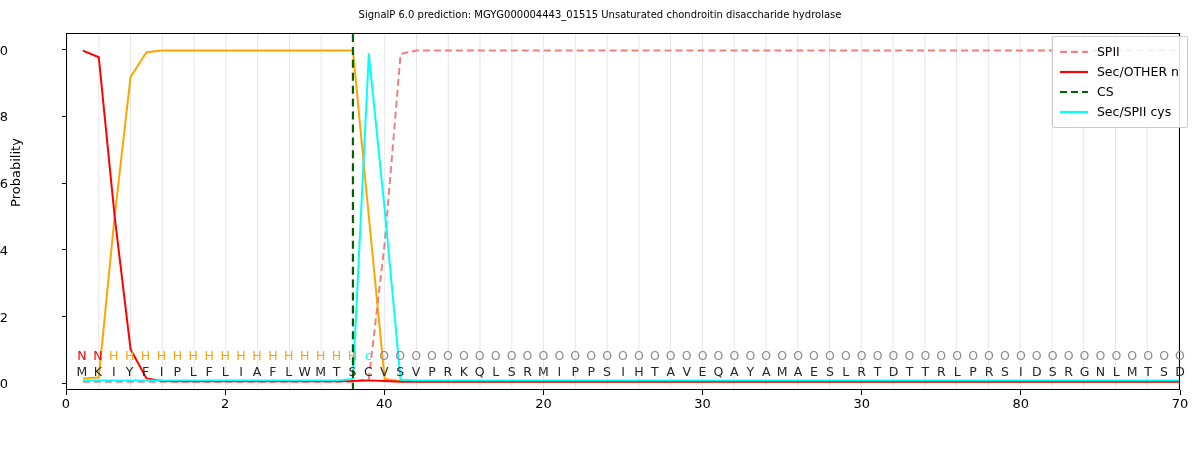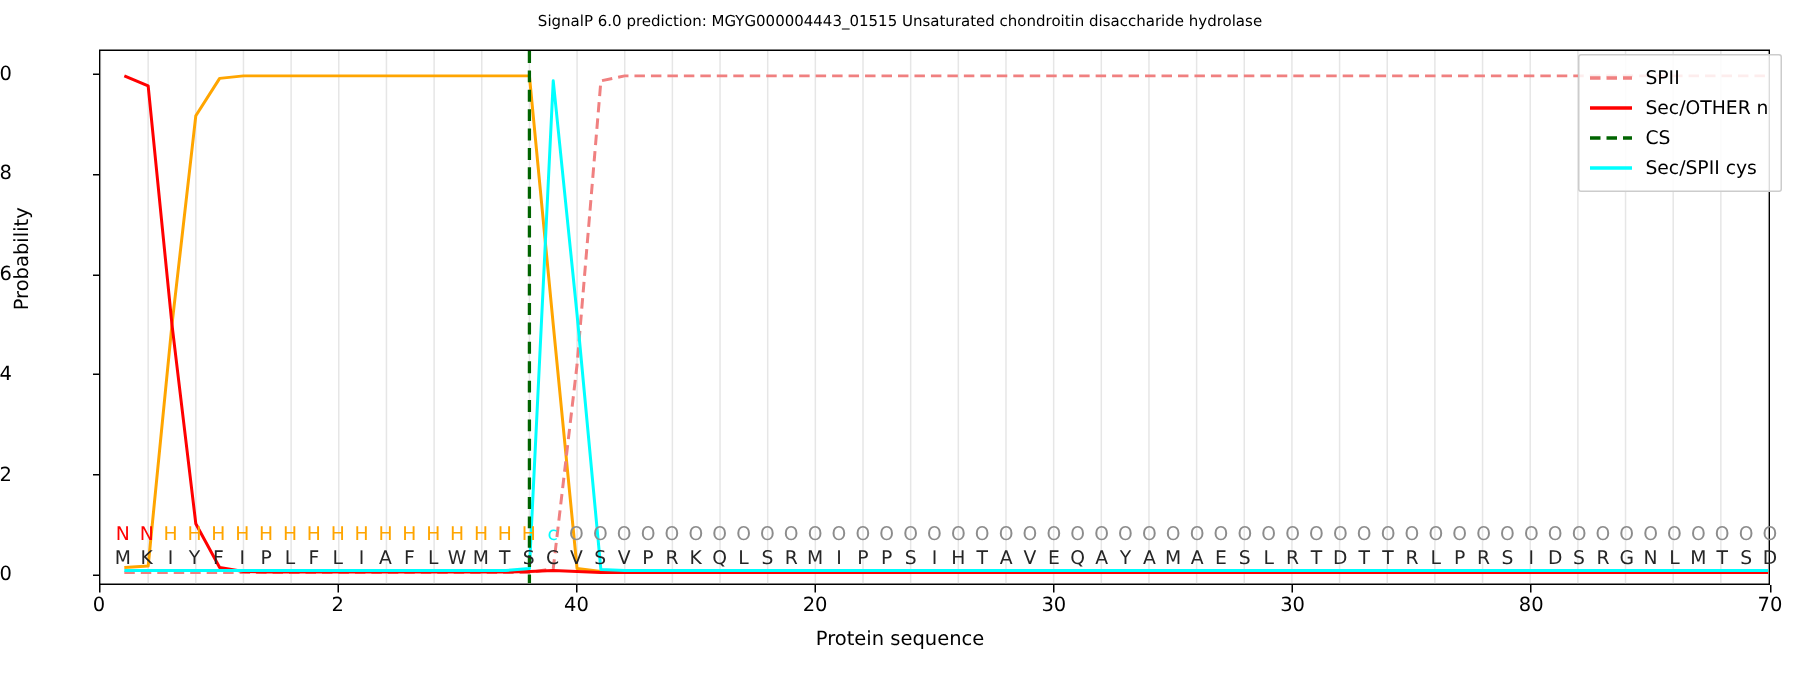--- a/index.html
+++ b/index.html
@@ -150,21 +150,20 @@
   .legend-text { white-space: nowrap; color: #000000; }
 </style>
 </head>
 <body>
 
 <div id="figure">
 
   <div id="chart-title">SignalP 6.0 prediction: MGYG000004443_01515 Unsaturated chondroitin disaccharide hydrolase</div>
 
   <div id="ylabel">Probability</div>
-  <div id="xlabel">Protein sequence</div>
 
   <div id="y-axis-ticks">
       <div class="ytick-label" style="top: 383.327px;">0.0</div>
       <div class="ytick-mark" style="top: 382.827px;"></div>
       <div class="ytick-label" style="top: 316.598px;">0.2</div>
       <div class="ytick-mark" style="top: 316.098px;"></div>
       <div class="ytick-label" style="top: 249.869px;">0.4</div>
       <div class="ytick-mark" style="top: 249.369px;"></div>
       <div class="ytick-label" style="top: 183.14px;">0.6</div>
       <div class="ytick-mark" style="top: 182.64px;"></div>

